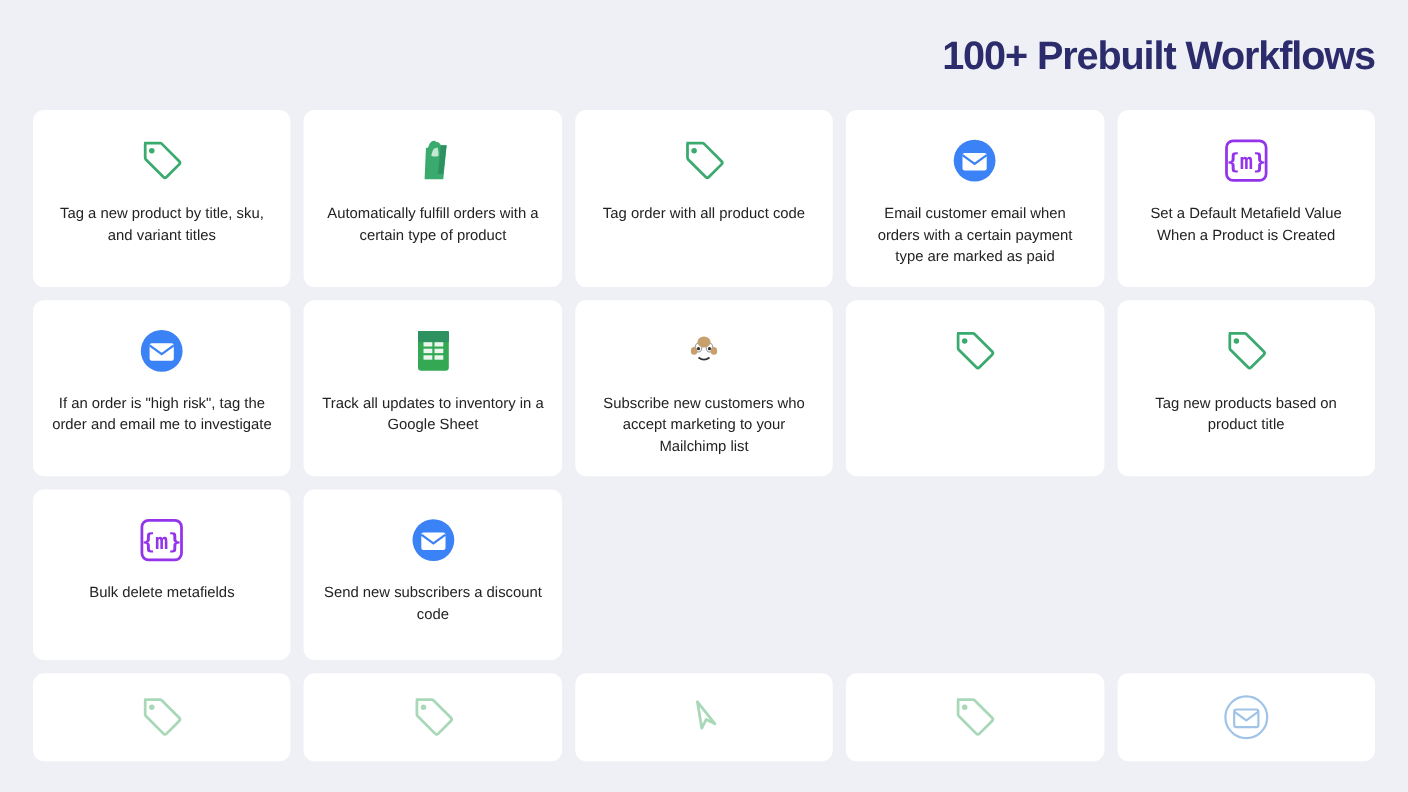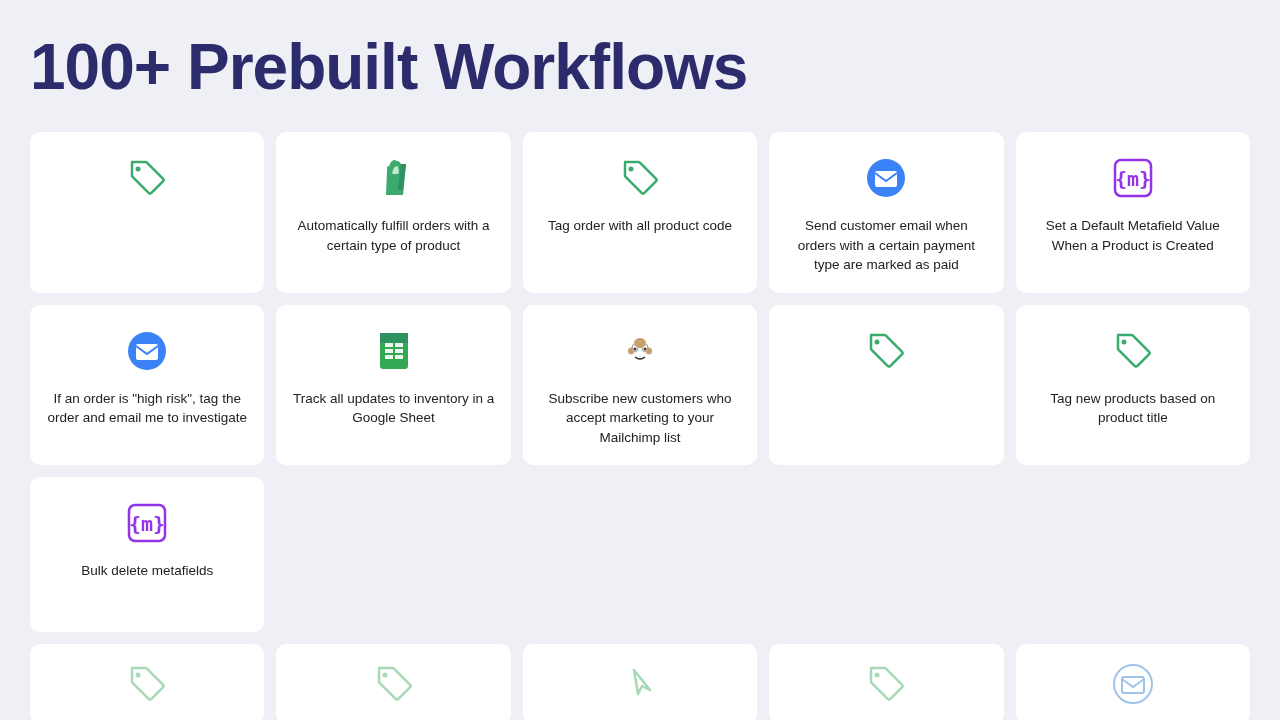--- a/index.html
+++ b/index.html
@@ -10,23 +10,23 @@
       width: 1280px;
       overflow: hidden;
     }
     .page-wrapper {
       width: 1280px;
       min-height: 720px;
       background: #eef0f5;
       padding: 30px 30px 10px 30px;
     }
     h1 {
-      text-align: left;
+      text-align: right;
       color: #2c2c6c;
-      font-size: 64px;
+      font-size: 36px;
       font-weight: 700;
       margin-bottom: 28px;
       letter-spacing: -1px;
     }
     .grid {
       display: grid;
       grid-template-columns: repeat(5, 1fr);
       gap: 12px;
     }
     .card {
@@ -76,20 +76,21 @@
 
   <div class="grid">
 
     <div class="card">
       <div class="card-icon">
         <svg viewBox="0 0 44 44" fill="none" xmlns="http://www.w3.org/2000/svg">
           <path d="M6 6h14.5a2 2 0 0 1 1.414.586l16 16a2 2 0 0 1 0 2.828l-11.5 11.5a2 2 0 0 1-2.828 0l-16-16A2 2 0 0 1 7 19.5V7a1 1 0 0 1 1-1z" stroke="#3aaa6e" stroke-width="2.5" fill="none"></path>
           <circle cx="13" cy="13" r="2.5" fill="#3aaa6e"></circle>
         </svg>
       </div>
+      <div class="card-text">Tag a new product by title, sku, and variant titles</div>
     </div>
 
     <div class="card">
       <div class="card-icon">
         <svg viewBox="0 0 44 44" fill="none" xmlns="http://www.w3.org/2000/svg">
           <path d="M30 8c0 0-0.5-0.2-1.2 0.1C28.2 6.3 26.8 5 24.9 5c-0.1 0-0.3 0-0.4 0C24.1 4.4 23.3 4 22.5 4c-3.2 0-4.7 4-5.2 6.1c-1.2 0.4-2.1 0.6-2.1 0.6L14 39h17l3-31L30 8z" fill="#3aaa6e"></path>
           <path d="M28.8 8.1L26 34h5l3-25.8L30 8c0 0-0.5-0.2-1.2 0.1z" fill="#2d9160"></path>
           <path d="M22.5 11c0 0 1.3-0.4 3.3-1c0 0 0.9 3 0.9 7.5c0 0-1.3 0.7-3.3 0.7c-2 0-3.3-0.7-3.3-0.7S20.6 14 22.5 11z" fill="white" opacity="0.7"></path>
         </svg>
       </div>
@@ -107,21 +108,21 @@
     </div>
 
     <div class="card">
       <div class="card-icon">
         <svg viewBox="0 0 44 44" fill="none" xmlns="http://www.w3.org/2000/svg">
           <circle cx="22" cy="22" r="19" fill="#3b82f6"></circle>
           <rect x="11" y="15" width="22" height="16" rx="2" fill="white"></rect>
           <path d="M11 17l11 8 11-8" stroke="#3b82f6" stroke-width="2" fill="none"></path>
         </svg>
       </div>
-      <div class="card-text">Send customer email when orders with a certain payment type are marked as paid</div>
+      <div class="card-text">Email customer email when orders with a certain payment type are marked as paid</div>
     </div>
 
     <div class="card">
       <div class="card-icon">
         <svg viewBox="0 0 44 44" fill="none" xmlns="http://www.w3.org/2000/svg">
           <rect x="4" y="4" width="36" height="36" rx="6" fill="none" stroke="#9333ea" stroke-width="2.5"></rect>
           <text x="22" y="30" text-anchor="middle" font-size="20" font-weight="700" fill="#9333ea" font-family="monospace">{m}</text>
         </svg>
       </div>
       <div class="card-text">Set a Default Metafield Value When a Product is Created</div>
@@ -199,20 +200,30 @@
     <div class="card">
       <div class="card-icon">
         <svg viewBox="0 0 44 44" fill="none" xmlns="http://www.w3.org/2000/svg">
           <rect x="4" y="4" width="36" height="36" rx="6" fill="none" stroke="#9333ea" stroke-width="2.5"></rect>
           <text x="22" y="30" text-anchor="middle" font-size="20" font-weight="700" fill="#9333ea" font-family="monospace">{m}</text>
         </svg>
       </div>
       <div class="card-text">Bulk delete metafields</div>
     </div>
 
+    <div class="card">
+      <div class="card-icon">
+        <svg viewBox="0 0 44 44" fill="none" xmlns="http://www.w3.org/2000/svg">
+          <circle cx="22" cy="22" r="19" fill="#3b82f6"></circle>
+          <rect x="11" y="15" width="22" height="16" rx="2" fill="white"></rect>
+          <path d="M11 17l11 8 11-8" stroke="#3b82f6" stroke-width="2" fill="none"></path>
+        </svg>
+      </div>
+      <div class="card-text">Send new subscribers a discount code</div>
+    </div>
   </div>
 
   <div class="grid partial-row" style="margin-top:12px;">
     <div class="card">
       <div class="card-icon">
         <svg viewBox="0 0 44 44" fill="none" xmlns="http://www.w3.org/2000/svg">
           <path d="M6 6h14.5a2 2 0 0 1 1.414.586l16 16a2 2 0 0 1 0 2.828l-11.5 11.5a2 2 0 0 1-2.828 0l-16-16A2 2 0 0 1 7 19.5V7a1 1 0 0 1 1-1z" stroke="#a8d8b8" stroke-width="2.5" fill="none"></path>
           <circle cx="13" cy="13" r="2.5" fill="#a8d8b8"></circle>
         </svg>
       </div>

